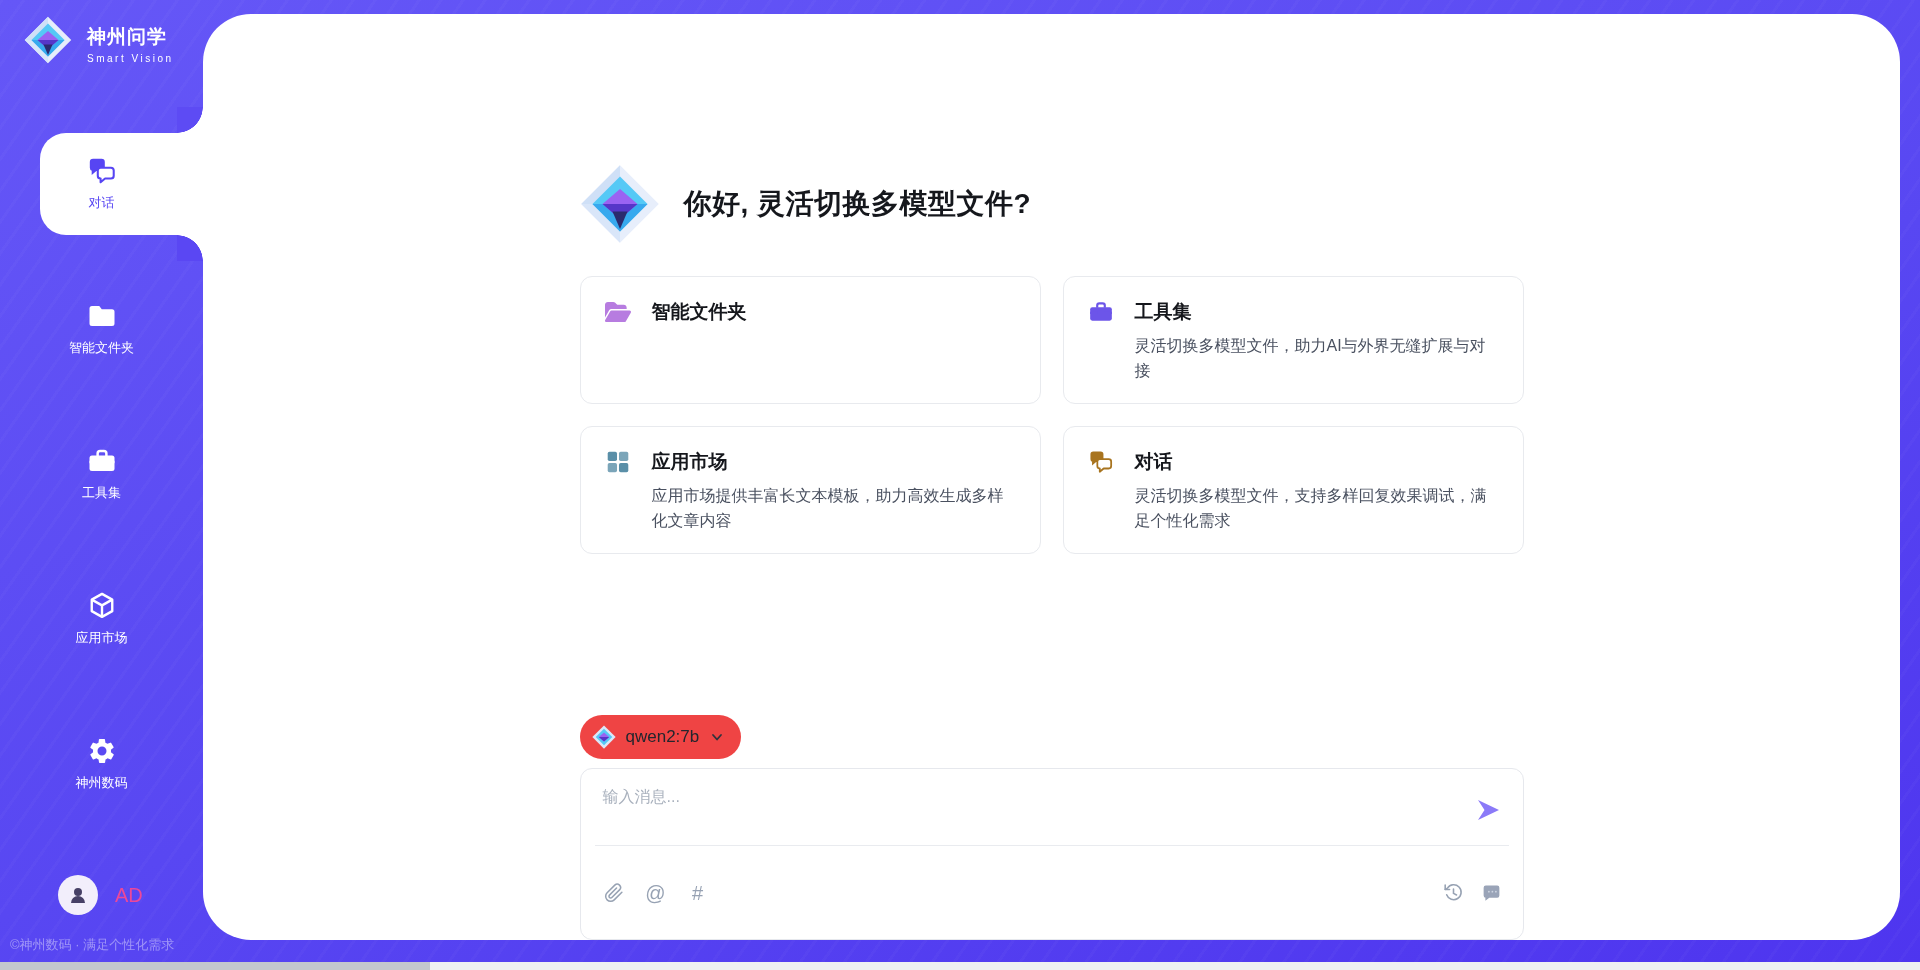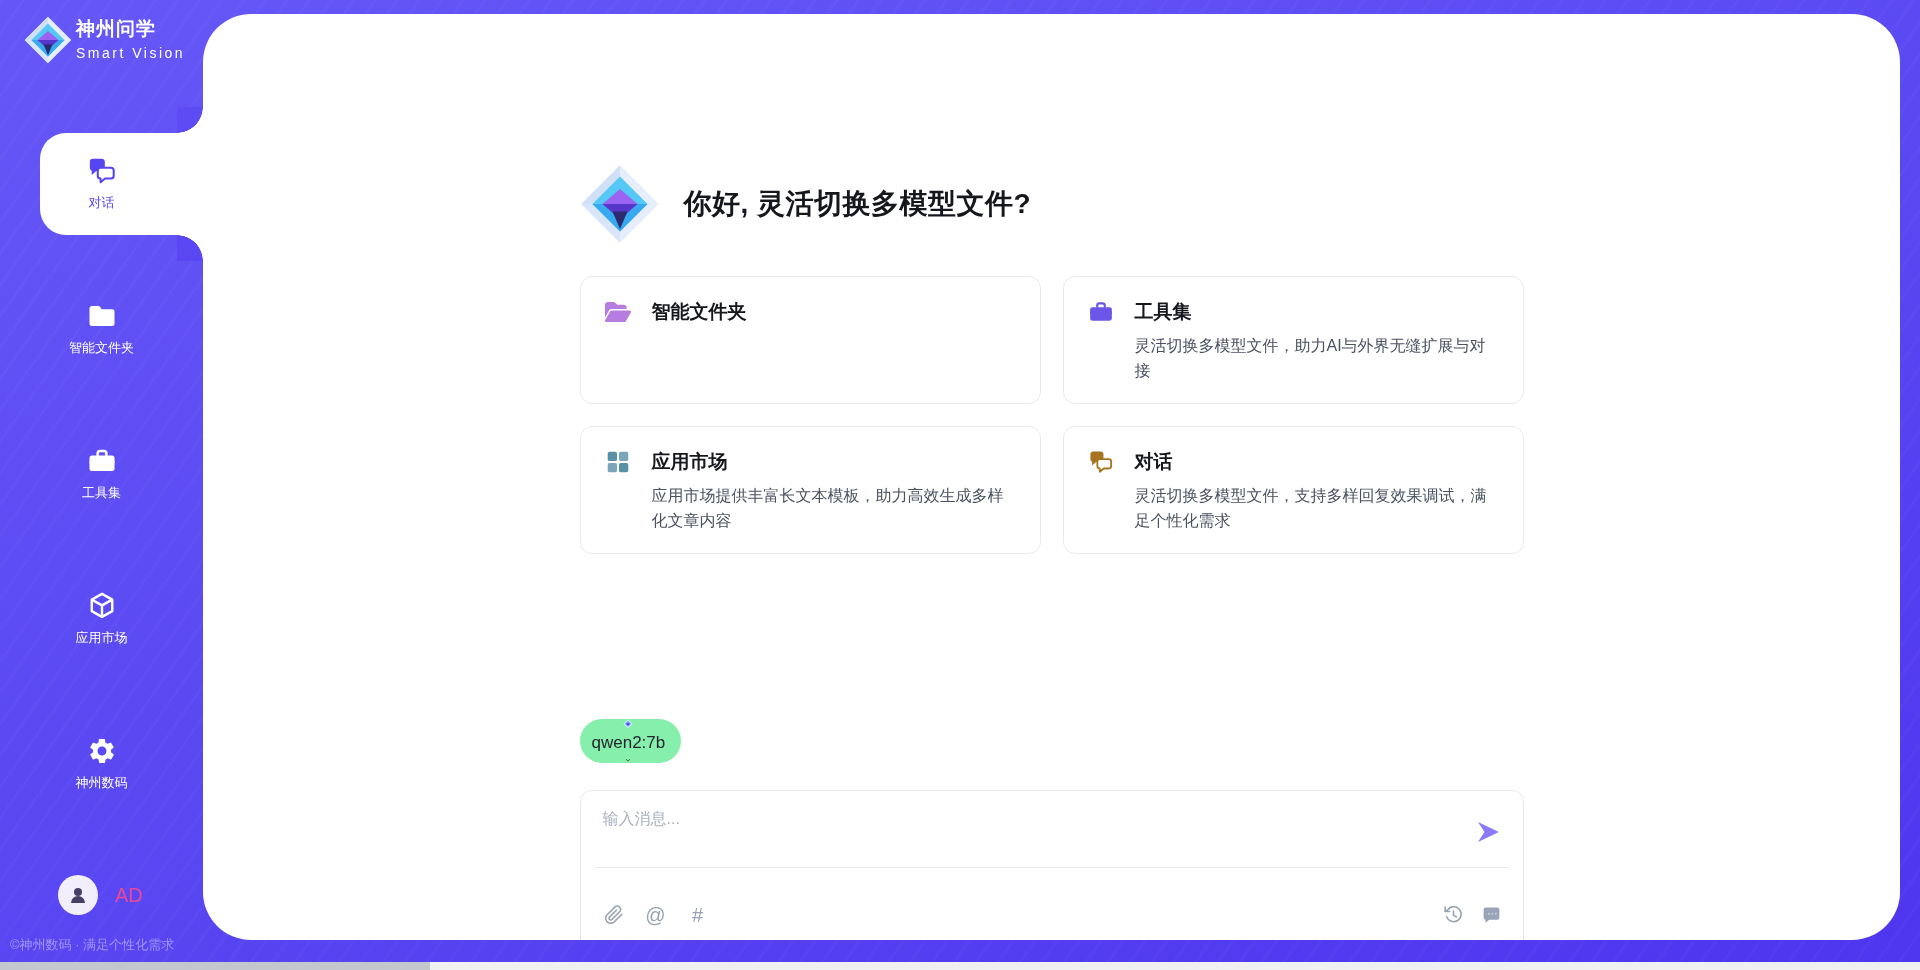--- a/index.html
+++ b/index.html
@@ -30,28 +30,28 @@
     height:128px; background:#fff; border:1px solid #e8eaee; border-radius:12px;
     padding:22px 24px 0 24px; cursor:pointer;
   }
   .card-head { display:flex; align-items:center; gap:21px; }
   .card-head .cicon { width:26px; height:26px; display:inline-flex; }
   .card-title { font-size:19px; font-weight:bold; color:#15171c; }
   .card-desc { margin-top:9px; margin-left:47px; font-size:16px; line-height:1.55; color:#4a5160; }
 
   .model-row { margin-top:161px; }
   .model-pill {
-    display:inline-flex; align-items:center; gap:4px; height:44px;
-    padding:0 16px 0 12px; border-radius:22px; background:#86efac; cursor:pointer;flex-direction:column;
+    display:inline-flex; align-items:center; gap:10px; height:44px;
+    padding:0 16px 0 12px; border-radius:22px; background:#ef4444; cursor:pointer;
   }
   .model-pill .logo-sm { width:24px; height:24px; }
   .model-name { font-size:17px; color:#23262e; }
 
   .composer {
-    position:relative; margin-top:27px; height:172px;
+    position:relative; margin-top:9px; height:172px;
     border:1px solid #e6e8ed; border-radius:12px; background:#fff;
   }
   .composer textarea {
     width:100%; height:72px; border:none; outline:none; resize:none; background:transparent;
     padding:18px 70px 0 22px; font-size:16px; color:#23262e;
     font-family:"Liberation Sans","DejaVu Sans",sans-serif;
   }
   .composer textarea::placeholder { color:#a9b1bd; }
   .send-btn { position:absolute; right:22px; top:28px; width:26px; height:26px; cursor:pointer; }
   .composer-divider { position:absolute; left:14px; right:14px; top:76px; height:1px; background:#e9ebef; }
@@ -59,24 +59,24 @@
     position:absolute; left:22px; right:20px; top:77px; bottom:0;
     display:flex; align-items:center; gap:20px;
   }
   .tool-ic { width:22px; height:22px; display:inline-flex; align-items:center; justify-content:center;
     color:#97a2b3; cursor:pointer; }
   .tool-glyph { font-size:20px; color:#97a2b3; line-height:1; }
   .toolbar-right { margin-left:auto; display:flex; align-items:center; gap:16px; }
 
   
   .sidebar { position:absolute; left:0; top:0; width:203px; height:100%; z-index:2; }
-  .brand { position:absolute; top:16px; left:24px; display:flex; align-items:flex-start; gap:4px; }
+  .brand { position:absolute; top:16px; left:24px; display:flex; align-items:flex-end; gap:15px; }
   .brand .logo-md { width:48px; height:48px; }
   .brand-name { font-size:19px; font-weight:bold; color:#fff; letter-spacing:1px; }
-  .brand-sub { font-size:14px; color:#fff; letter-spacing:2.5px; margin-top:3px; }
+  .brand-sub { font-size:10px; color:#fff; letter-spacing:2.5px; margin-top:3px; }
 
   .nav { position:absolute; top:133px; left:0; right:0; }
   .nav-item { position:relative; height:102px; margin-bottom:43px;
     display:flex; flex-direction:column; align-items:center; justify-content:center; cursor:pointer; }
   .nav-item .nicon { width:30px; height:30px; color:#fff; position:relative; z-index:2; }
   .nav-label { margin-top:8px; font-size:13px; color:#fff; position:relative; z-index:2; }
   .nav-item.active .nicon, .nav-item.active .nav-label { color:#5745f3; }
   .nav-blob { position:absolute; left:40px; right:0; top:0; bottom:0; background:#fff;
     border-radius:26px 0 0 26px; z-index:1; }
   .nav-blob::before { content:""; position:absolute; right:0; top:-26px; width:26px; height:26px;

